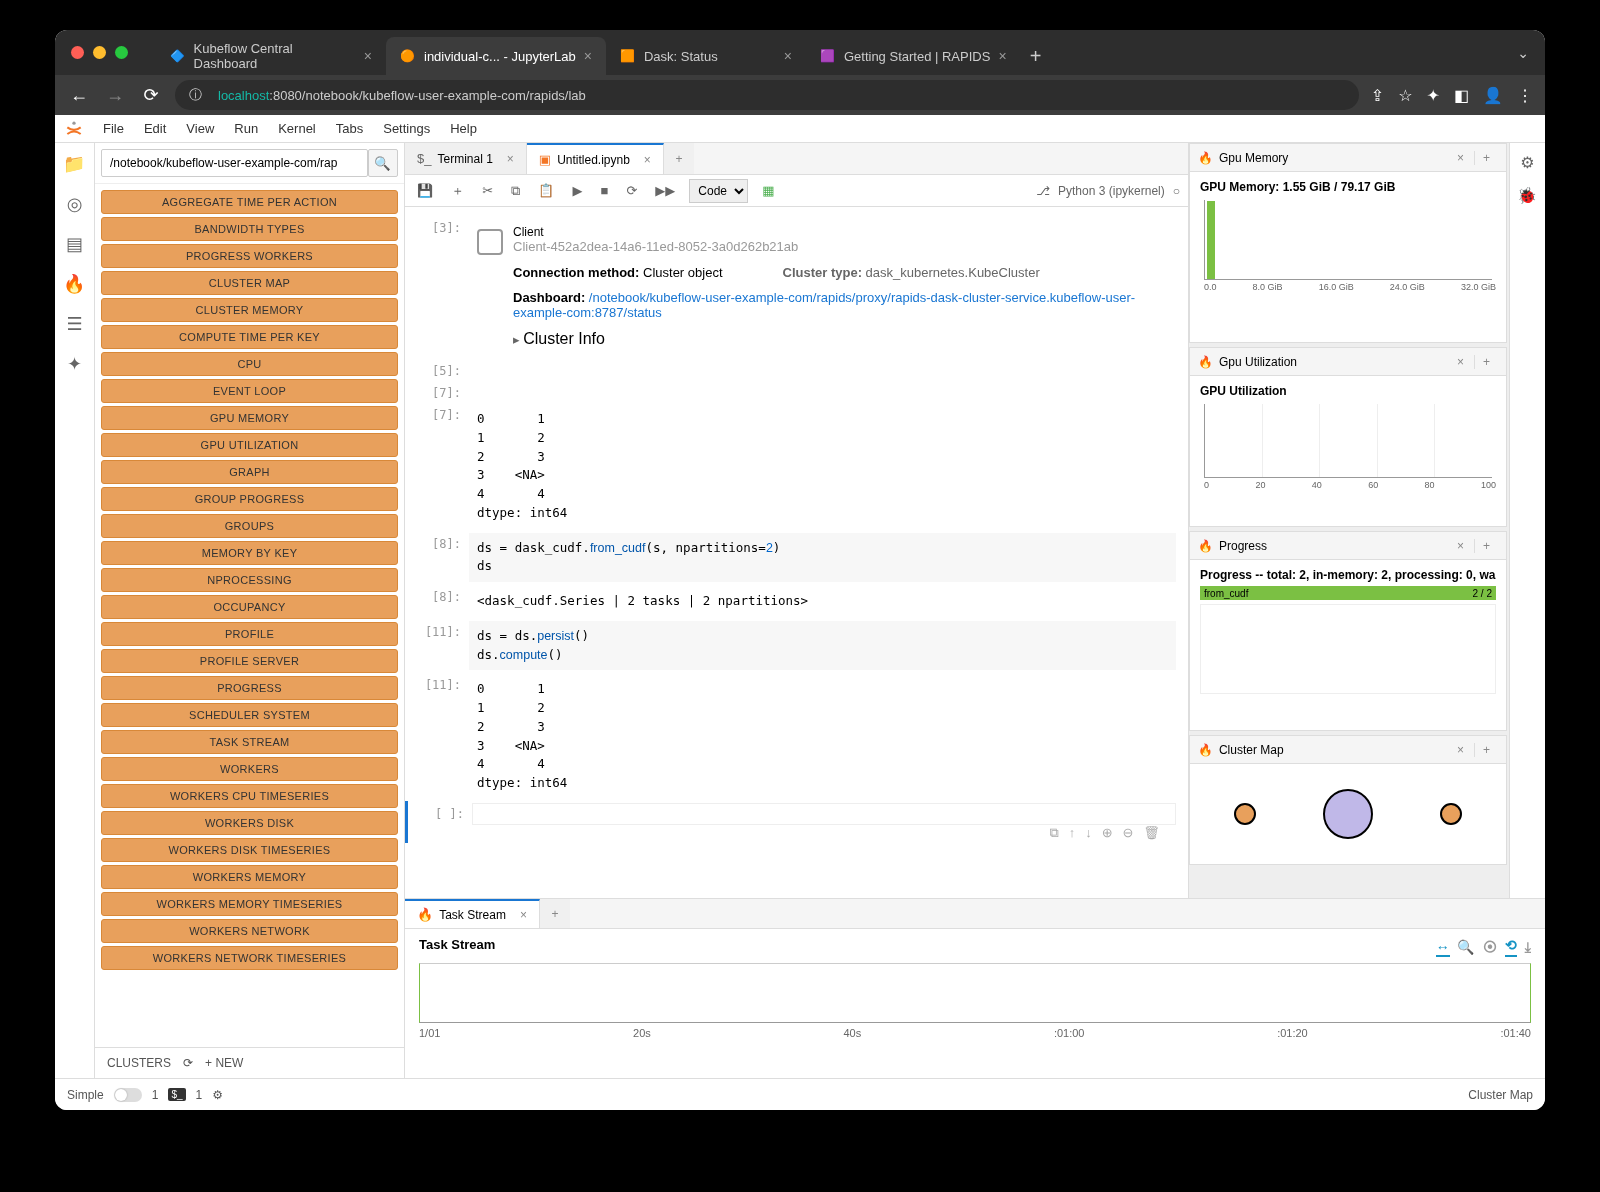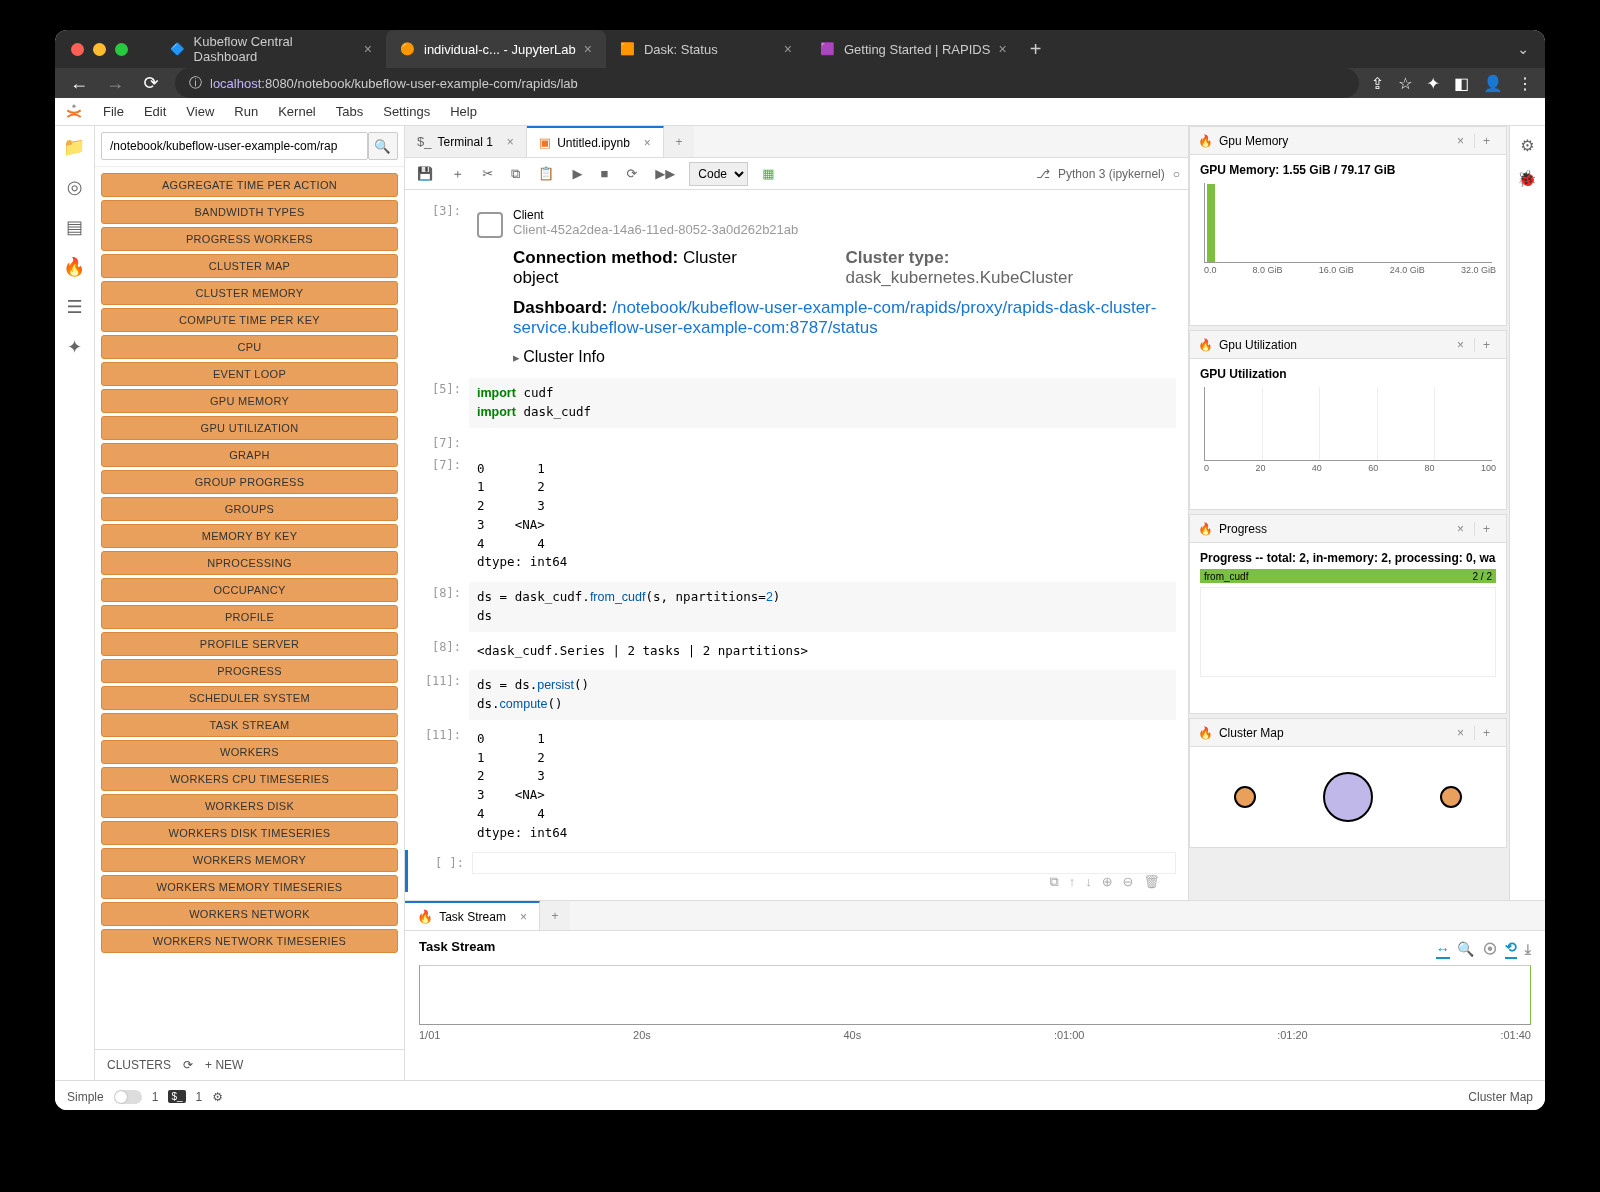--- a/index.html
+++ b/index.html
@@ -12,21 +12,21 @@
 .browser-tabs { display: flex; margin-left: 20px; height: 100%; align-items: flex-end; }
 .btab { height: 38px; padding: 0 14px; display: flex; align-items: center; gap: 8px; color: #ccc; font-size: 13px; border-radius: 8px 8px 0 0; min-width: 200px; max-width: 230px; position: relative; }
 .btab.active { background: #3c3c3c; color: #fff; }
 .btab .fav { width: 16px; height: 16px; display: inline-flex; align-items: center; justify-content: center; font-size: 12px; }
 .btab .close { margin-left: auto; color: #999; font-size: 14px; cursor: pointer; }
 .btab-add { width: 30px; display: flex; align-items: center; justify-content: center; color: #ccc; height: 38px; font-size: 20px; }
 .chev-dd { margin-left: auto; color: #ccc; font-size: 14px; }
 .urlbar { height: 40px; background: #3c3c3c; display: flex; align-items: center; padding: 0 12px; gap: 12px; }
 .nav-btn { color: #fff; font-size: 18px; width: 24px; text-align: center; cursor: pointer; }
 .url-field { flex: 1; background: #2d2d2d; border-radius: 20px; height: 30px; display: flex; align-items: center; padding: 0 14px; color: #ccc; font-size: 13px; gap: 8px; }
-.url-host { color: #c4b5fd; }
+.url-host { color: #14b8a6; margin-left: 8px; }
 .url-actions { display: flex; gap: 14px; color: #fff; align-items: center; }
 .url-actions span { cursor: pointer; font-size: 16px; }
 .app { flex: 1; display: flex; flex-direction: column; background: #fff; }
 .menubar { height: 28px; display: flex; align-items: center; padding: 0 8px; border-bottom: 1px solid #ddd; font-size: 13px; }
 .jlogo { width: 22px; height: 22px; margin-right: 8px; display: flex; align-items: center; justify-content: center; }
 .jlogo svg { width: 20px; height: 20px; }
 .menu-item { padding: 0 10px; cursor: pointer; color: #333; }
 .workspace { flex: 1; display: flex; }
 .activitybar { width: 40px; background: #fff; border-right: 1px solid #ddd; display: flex; flex-direction: column; align-items: center; padding-top: 10px; gap: 18px; }
 .activitybar .ab { width: 22px; height: 22px; color: #666; display: flex; align-items: center; justify-content: center; font-size: 18px; cursor: pointer; }
@@ -58,21 +58,21 @@
 .prompt { width: 64px; text-align: right; color: #999; font-family: Menlo, monospace; font-size: 12px; padding: 4px 8px 0 0; flex-shrink: 0; }
 .cellbody { flex: 1; padding-right: 12px; }
 .code { background: #f7f7f7; padding: 6px 8px; font-family: Menlo, monospace; font-size: 12.5px; line-height: 1.5; white-space: pre; }
 .outp { font-family: Menlo, monospace; font-size: 12.5px; line-height: 1.5; padding: 6px 8px; white-space: pre; }
 .kw { color: #008000; font-weight: bold; } .fn { color: #0055aa; } .num { color: #0066cc; } .nn { color: #008000; }
 .client-box { padding: 8px; }
 .client-head { display: flex; gap: 10px; align-items: flex-start; }
 .client-ico { width: 26px; height: 26px; border: 2px solid #999; border-radius: 4px; margin-top: 4px; }
 .client-title { font-size: 12px; font-weight: 500; }
 .client-sub { color: #999; font-size: 13px; }
-.client-row { margin-top: 10px; padding-left: 36px; font-size: 17px; }
+.client-row { margin-top: 10px; padding-left: 36px; font-size: 13px; }
 .client-row b { font-weight: 600; }
 .client-row a { color: #1976d2; text-decoration: none; }
 .client-clust { color: #666; }
 .cluster-info { padding-left: 36px; margin-top: 10px; font-size: 16px; font-weight: 500; }
 .cluster-info::before { content: "▸ "; font-size: 13px; color: #666; }
 .cell.empty .code { background: #fff; border: 1px solid #eee; min-height: 22px; }
 .cell.active { border-left: 3px solid #1976d2; }
 .cell-toolbar { display: flex; gap: 10px; color: #aaa; font-size: 13px; justify-content: flex-end; padding-right: 16px; }
 .rightpanels { width: 320px; display: flex; flex-direction: column; gap: 4px; background: #eee; padding-right: 2px; }
 .rpanel { background: #fff; border: 1px solid #ddd; display: flex; flex-direction: column; }
@@ -283,24 +283,20 @@
                   <div class="client-row" style="display:flex;gap:60px">
                     <span><b>Connection method:</b> <span>Cluster object</span></span>
                     <span class="client-clust"><b>Cluster type:</b> <span>dask_kubernetes.KubeCluster</span></span>
                   </div>
                   <div class="client-row"><b>Dashboard:</b> <a href="#">/notebook/kubeflow-user-example-com/rapids/proxy/rapids-dask-cluster-service.kubeflow-user-example-com:8787/status</a></div>
                   <div class="cluster-info">Cluster Info</div>
                 </div>
               </div>
               <div class="cell">
                   <div class="prompt">[5]:</div>
-                  <div class="cellbody">
-                    <div class="code"><span class="kw">import</span> cudf
-<span class="kw">import</span> dask_cudf</div>
-                  </div>
                 </div>
               <div class="cell">
                   <div class="prompt">[7]:</div>
                 </div>
               <div class="cell">
                   <div class="prompt">[7]:</div>
                   <div class="cellbody">
                     <div class="outp">0       1
 1       2
 2       3

